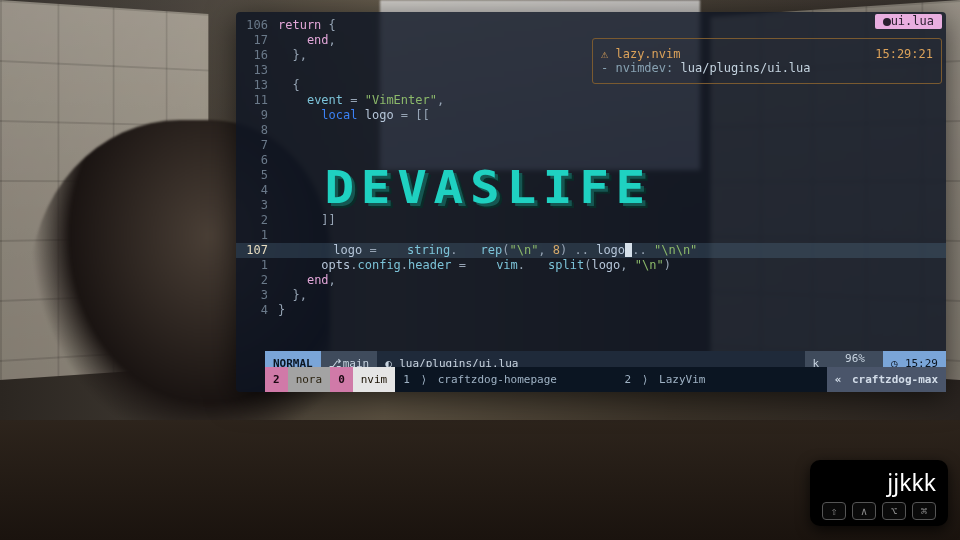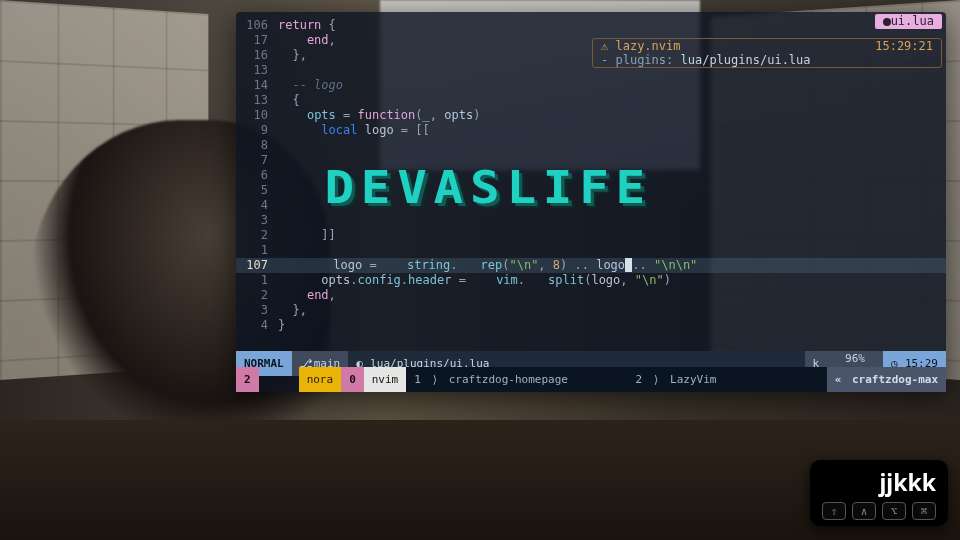--- a/index.html
+++ b/index.html
@@ -71,59 +71,59 @@
     background:#e9aee0; color:#2a2030;
     padding:0 8px; height:15px; line-height:15px;
     border-radius:2px;
     display:flex; align-items:center; gap:0;
   }
   .dot { width:8px; height:8px; border-radius:50%; background:#2a2030; display:inline-block;}
 
   .notify {
     position:absolute; right:4px; top:26px; width:350px;
     border:1px solid #7a5a30; border-radius:3px;
-    padding:0 8px; color:#dba25a;
+    padding:8px 8px; color:#dba25a;
   }
   .notify .title { color:#dba25a; display:flex; justify-content:space-between; }
   .notify .headline { color:#e28a4a; margin:6px 0 8px; }
   .notify .changed .lbl { color:#88a2b2;}
   .notify .changed .file { color:#c5d4e0;}
   .notify .bullet{ color:#88a2b2; }
 
   .ascii {
     position:absolute; left:106px; top:150px;
     font-family:inherit; font-size:44px; letter-spacing:6px; font-weight:900;
     color:#1fd1c1; text-shadow: 3px 3px 0 #155752, 5px 5px 0 #0a2b28;
     transform:scaleX(1.12);
   }
 
   
-  .status1, .status2 { position:absolute; left:0; width:100%; height:25px; display:flex; font-size:11px; line-height:16px;}
+  .status1, .status2 { position:absolute; left:0; width:100%; height:25px; display:flex; font-size:11px; line-height:16px;padding-left:29px;}
   .status1 { bottom:16px; }
   .status2 { bottom:0; }
   .seg { padding:0 8px; white-space:pre; display:flex; align-items:center; gap:4px;}
   .s-mode { background:#7aa5d8; color:#0b1520; font-weight:bold;}
   .s-branch { background:#3f4b5c; color:#c8d4e0;}
   .s-file { background:#1f2a3a; color:#c8d4e0; flex:1;}
   .s-pct { background:#3f4b5c; color:#c8d4e0;flex-direction:column;}
   .s-time { background:#7aa5d8; color:#0b1520;}
   .s2-a { background:#d07aa8; color:#1a0812; font-weight:bold;}
-  .s2-b { background:#eab308; color:#2a2210;margin-left:40px;}
+  .s2-b { background:#a3a3a3; color:#2a2210;}
   .s2-c { background:#e5e5e5; color:#1a1204; font-weight:normal;}
   .s2-d { background:#0b1522; color:#9fb2c4; flex:1;}
   .s2-e { background:#4a556a; color:#d2dce8; font-weight:bold;}
 
   
   .keycast {
     position:absolute; right:12px; bottom:14px;
     background:#000; border-radius:10px; padding:6px 12px;
     display:flex; flex-direction:column; align-items:flex-end; gap:4px;
     box-shadow:0 4px 14px rgba(0,0,0,0.7);
   }
-  .keycast .typed { color:#fff; font-size:23px; font-weight:700; font-family:system-ui,sans-serif;}
+  .keycast .typed { color:#fff; font-size:23px; font-weight:400; font-family:system-ui,sans-serif;}
   .keycast .mods  { display:flex; gap:6px; }
   .modkey {
     width:24px; height:18px; border:1px solid #555; border-radius:4px;
     color:#888; font-size:11px; display:flex; align-items:center; justify-content:center;
     background:#0a0a0a;
   }
 
   .branch-icon, .clock-icon, .lua-icon { display:inline-block; width:10px;}
 </style>
 </head>
@@ -143,32 +143,31 @@
     <span class="dot"></span>
     <span>ui.lua</span>
   </div>
 
   <div class="notify">
     <div class="title">
       <span><span>⚠</span> <span>lazy.nvim</span></span>
       <span>15:29:21</span>
     </div>
     <div class="changed">
-      <span class="bullet">- </span><span class="lbl">plugins</span><span class="lbl">: </span><span class="file">lua/plugins/ui.lua</span>
+      <span class="bullet">- </span><span class="lbl">nvimdev</span><span class="lbl">: </span><span class="file">lua/plugins/ui.lua</span>
     </div>
   </div>
 
   <div id="code-container">
       <div class="codeline"><div class="gutter">106</div><div class="code"><span class="keyword">return</span><span class="punct"> {</span></div></div>
       <div class="codeline"><div class="gutter">17</div><div class="code"><span class="keyword">    end</span><span class="punct">,</span></div></div>
       <div class="codeline"><div class="gutter">16</div><div class="code"><span class="punct">  },</span></div></div>
       <div class="codeline"><div class="gutter">13</div><div class="code"></div></div>
-      <div class="codeline"><div class="gutter">14</div><div class="code"><span class="comment">  -- logo</span></div></div>
       <div class="codeline"><div class="gutter">13</div><div class="code"><span class="punct">  {</span></div></div>
-      <div class="codeline"><div class="gutter">10</div><div class="code"><span>    </span><span class="prop">opts</span><span class="punct"> = </span><span class="keyword">function</span><span class="punct">(</span><span class="ident">_</span><span class="punct">, </span><span class="ident">opts</span><span class="punct">)</span></div></div>
+      <div class="codeline"><div class="gutter">11</div><div class="code"><span>    </span><span class="prop">event</span><span class="punct"> = </span><span class="string">"VimEnter"</span><span class="punct">,</span></div></div>
       <div class="codeline"><div class="gutter">9</div><div class="code"><span>      </span><span class="locol">local</span><span class="ident"> logo </span><span class="punct">= [[</span></div></div>
       <div class="codeline"><div class="gutter">8</div><div class="code"></div></div>
       <div class="codeline"><div class="gutter">7</div><div class="code"></div></div>
       <div class="codeline"><div class="gutter">6</div><div class="code"></div></div>
       <div class="codeline"><div class="gutter">5</div><div class="code"></div></div>
       <div class="codeline"><div class="gutter">4</div><div class="code"></div></div>
       <div class="codeline"><div class="gutter">3</div><div class="code"></div></div>
       <div class="codeline"><div class="gutter">2</div><div class="code"><span class="punct">      ]]</span></div></div>
       <div class="codeline"><div class="gutter">1</div><div class="code"></div></div>
       <div class="codeline cursor"><div class="gutter cur">107</div><div class="code"><span class="ident">      logo </span><span class="punct">= </span><span class="fn">string</span><span class="punct">.</span><span class="fn">rep</span><span class="punct">(</span><span class="string">"\n"</span><span class="punct">, </span><span class="num">8</span><span class="punct">) .. </span><span class="ident">logo</span><span class="cursor-block"> </span><span class="punct">.. </span><span class="string">"\n\n"</span></div></div>

